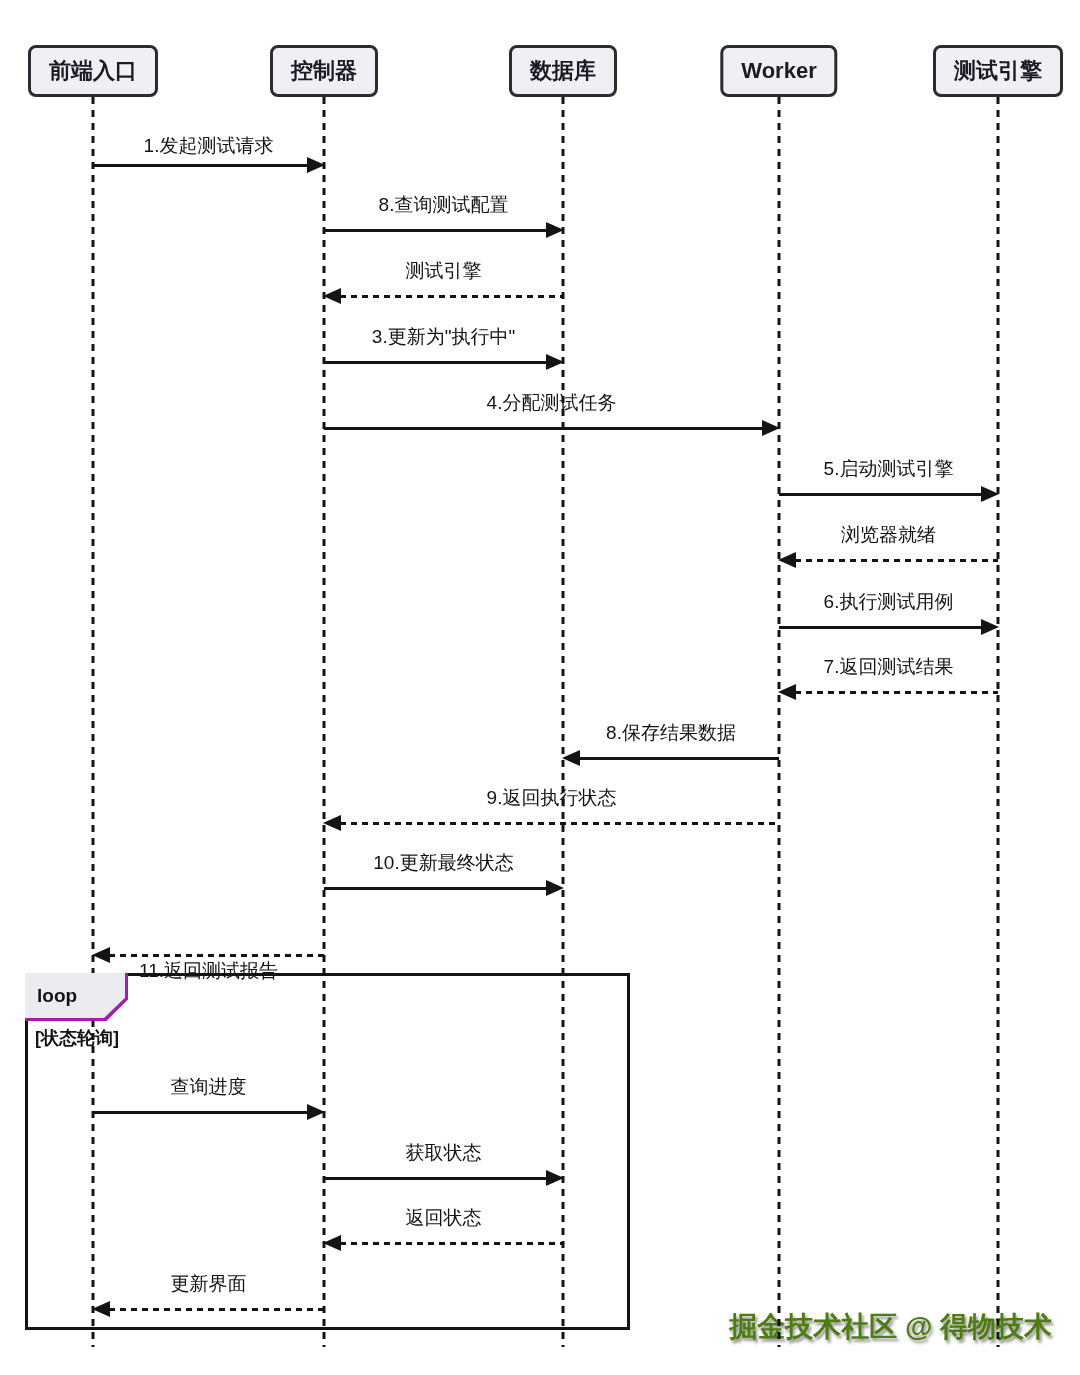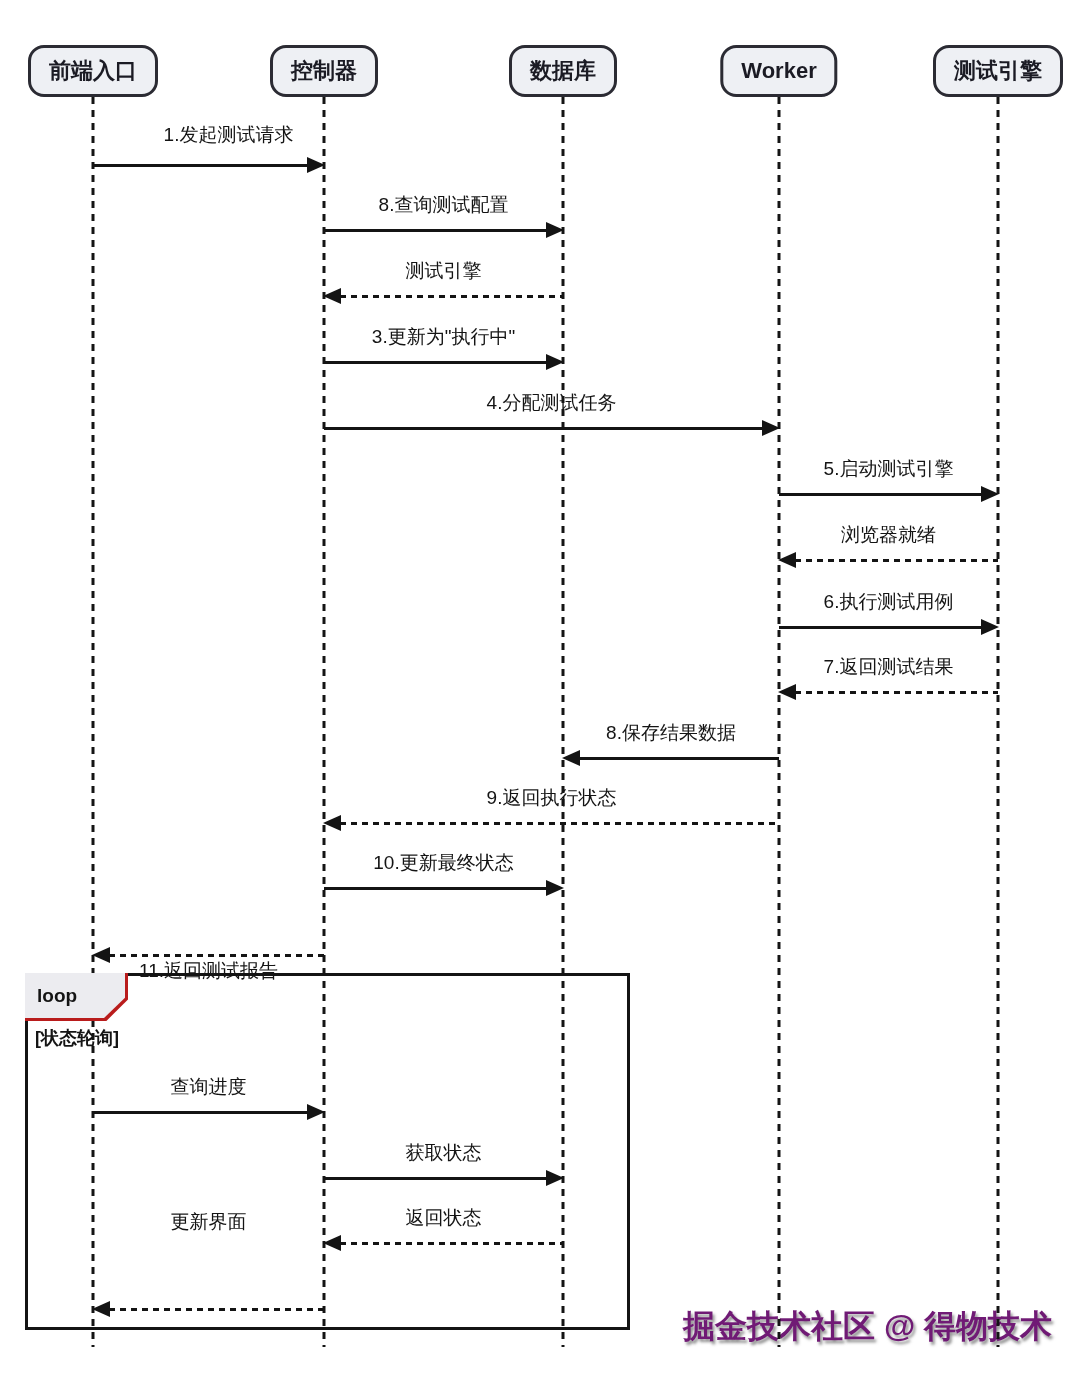--- a/index.html
+++ b/index.html
@@ -13,21 +13,21 @@
   }
   .layer { position: absolute; left: 0; top: 0; width: 100%; height: 100%; }
 
   
   .participant {
     position: absolute;
     height: 52px;
     transform: translateX(-50%);
     background: #eef0f4;
     border: 3px solid #2b2b33;
-    border-radius: 16px;
+    border-radius: 8px;
     display: flex;
     align-items: center;
     justify-content: center;
     padding: 0 18px;
     box-sizing: border-box;
     font-size: 22px;
     font-weight: 700;
     color: #1b1b24;
     white-space: nowrap;
     z-index: 40;
@@ -68,21 +68,21 @@
   .loop-box {
     position: absolute;
     border: 3px solid #141414;
     box-sizing: border-box;
     background: transparent;
     z-index: 20;
   }
   .loop-tab-outer {
     position: absolute; left: -3px; top: -3px;
     width: 103px; height: 48px;
-    background: #b91c1c;
+    background: #a21caf;
     clip-path: polygon(0 0, 100% 0, 100% 55%, 79% 100%, 0 100%);
   }
   .loop-tab-inner {
     position: absolute; left: 0; top: 0;
     width: 100px; height: 45px;
     background: #ececf0;
     clip-path: polygon(0 0, 100% 0, 100% 55%, 79% 100%, 0 100%);
     display: flex; align-items: center;
     padding-left: 12px;
     box-sizing: border-box;
@@ -96,23 +96,23 @@
     font-size: 18px;
     font-weight: 700;
     color: #141414;
     white-space: nowrap;
   }
 
   
   .watermark {
     position: absolute;
     white-space: nowrap;
-    font-size: 32px;
-    font-weight: 700;
-    color: #701a75;
+    font-size: 28px;
+    font-weight: 700;
+    color: #4d7c0f;
     text-shadow: 2px 3px 3px rgba(70, 70, 70, 0.6);
     z-index: 5;
   }
 </style>
 </head>
 <body>
 
 <div id="canvas">
   <div class="layer" id="watermark-layer">
       <div class="watermark" style="left: 1052px; top: 1327px; transform: translate(-100%, -50%);">掘金技术社区 @ 得物技术</div>
@@ -132,21 +132,21 @@
       </div>
     </div>
     <div class="loop-condition">[状态轮询]</div>
   </div>
 
   <div class="layer" id="message-layer">
       <div class="msg" style="left: 93px; top: 165px; width: 231px;">
         <div class="line solid" style="left: 0px; width: 215px;"></div>
         <div class="head right"></div>
       </div>
-      <div class="msg-label" style="left: 208.5px; top: 148px; margin-left: 20px;">1.发起测试请求</div>
+      <div class="msg-label" style="left: 208.5px; top: 159px;">1.发起测试请求</div>
       <div class="msg" style="left: 324px; top: 230px; width: 239px;">
         <div class="line solid" style="left: 0px; width: 223px;"></div>
         <div class="head right"></div>
       </div>
       <div class="msg-label" style="left: 443.5px; top: 218px;">8.查询测试配置</div>
       <div class="msg" style="left: 324px; top: 296px; width: 239px;">
         <div class="line dashed" style="left: 16px; width: 223px;"></div>
         <div class="head left"></div>
       </div>
       <div class="msg-label" style="left: 443.5px; top: 284px;">测试引擎</div>
@@ -212,21 +212,21 @@
       <div class="msg-label" style="left: 443.5px; top: 1166px;">获取状态</div>
       <div class="msg" style="left: 324px; top: 1243px; width: 239px;">
         <div class="line dashed" style="left: 16px; width: 223px;"></div>
         <div class="head left"></div>
       </div>
       <div class="msg-label" style="left: 443.5px; top: 1231px;">返回状态</div>
       <div class="msg" style="left: 93px; top: 1309px; width: 231px;">
         <div class="line dashed" style="left: 16px; width: 215px;"></div>
         <div class="head left"></div>
       </div>
-      <div class="msg-label" style="left: 208.5px; top: 1235px; text-align: center;">更新界面</div>
+      <div class="msg-label" style="left: 208.5px; top: 1297px; text-align: center;">更新界面</div>
     </div>
   <div class="layer" id="participant-layer">
       <div class="participant" style="left: 93px; top: 45px;">前端入口</div>
       <div class="participant" style="left: 324px; top: 45px;">控制器</div>
       <div class="participant" style="left: 563px; top: 45px;">数据库</div>
       <div class="participant" style="left: 779px; top: 45px;">Worker</div>
       <div class="participant" style="left: 998px; top: 45px;">测试引擎</div>
     </div>
 </div>
 

